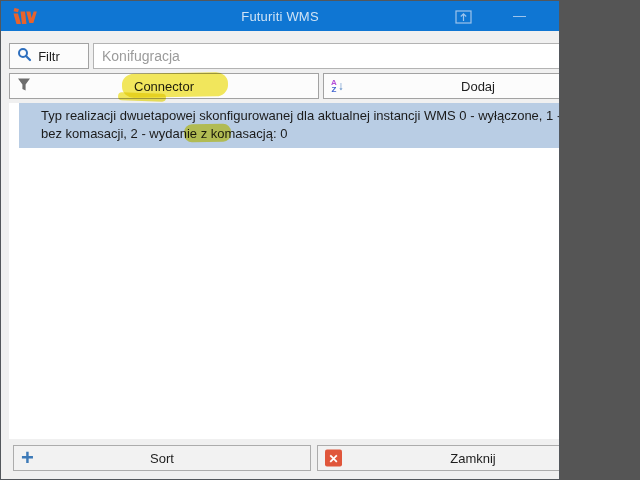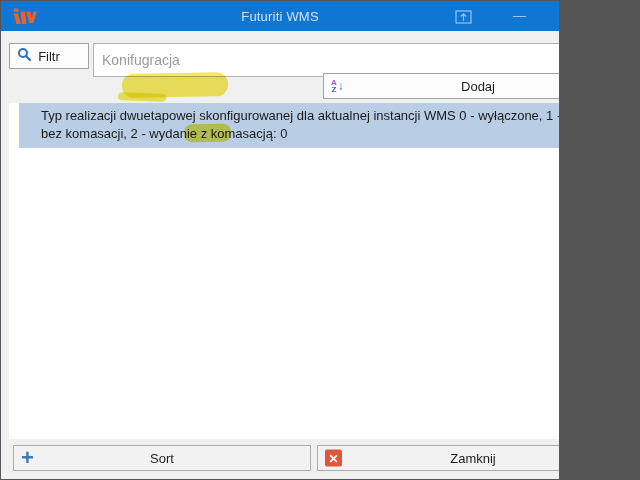--- a/index.html
+++ b/index.html
@@ -37,21 +37,21 @@
   .btn {
     position:absolute; height:26px; background:#fcfcfc;
     border:1px solid #a2a2a2; display:flex; align-items:center; justify-content:center;
     font-size:13px; color:#1e1e1e; cursor:default;
   }
   .btn .side-icon { position:absolute; left:7px; top:50%; transform:translateY(-50%); }
   .filtr-btn     { left:8px;  top:12px; width:80px; }
   .search-input  {
     position:absolute; left:92px; top:12px; width:540px; height:26px;
     border:1px solid #b3b3b3; background:#fff; font-family:"Liberation Sans",sans-serif;
-    font-size:14px; color:#333; padding:16px 8px; outline:none;
+    font-size:14px; color:#333; padding:8px 8px; outline:none;
   }
   .search-input::placeholder { color:#9b9b9b; }
   .connector-btn { left:8px;   top:42px; width:310px; }
   .sort-btn      { left:322px; top:42px; width:310px; }
   .az-icon { display:flex; align-items:flex-start; }
   .az-letters { display:flex; flex-direction:column; font-size:8px; font-weight:bold; line-height:7px; }
   .az-a { color:#b44fd8; } .az-z { color:#3f63cf; }
   .az-arrow { color:#4a7fc0; font-size:12px; line-height:14px; margin-left:1px; }
   
   .list {
@@ -120,20 +120,28 @@
       <span class="side-icon">
         <svg width="15" height="15" viewBox="0 0 15 15">
           <circle cx="6" cy="6" r="4" fill="none" stroke="#2e6fbe" stroke-width="2"></circle>
           <line x1="9" y1="9" x2="13" y2="13" stroke="#2e6fbe" stroke-width="2.2" stroke-linecap="round"></line>
         </svg>
       </span>
       <span>Filtr</span>
     </button>
     <input class="search-input" type="text" value="" placeholder="Konifugracja" style="">
 
+    <button class="btn connector-btn">
+      <span class="side-icon">
+        <svg width="14" height="14" viewBox="0 0 14 14">
+          <path d="M1 1 L13 1 L8.6 7 L8.6 13 L5.4 11.5 L5.4 7 Z" fill="#6e6e6e"></path>
+        </svg>
+      </span>
+      <span>Connector</span>
+    </button>
     <button class="btn sort-btn">
       <span class="side-icon az-icon">
         <span class="az-letters">
           <span class="az-a">A</span>
           <span class="az-z">Z</span>
         </span>
         <span class="az-arrow">↓</span>
       </span>
       <span>Dodaj</span>
     </button>

